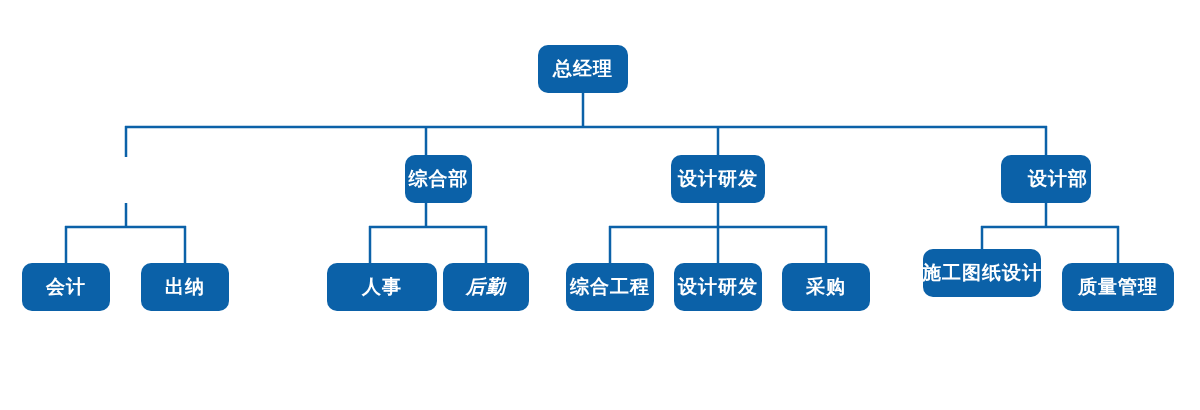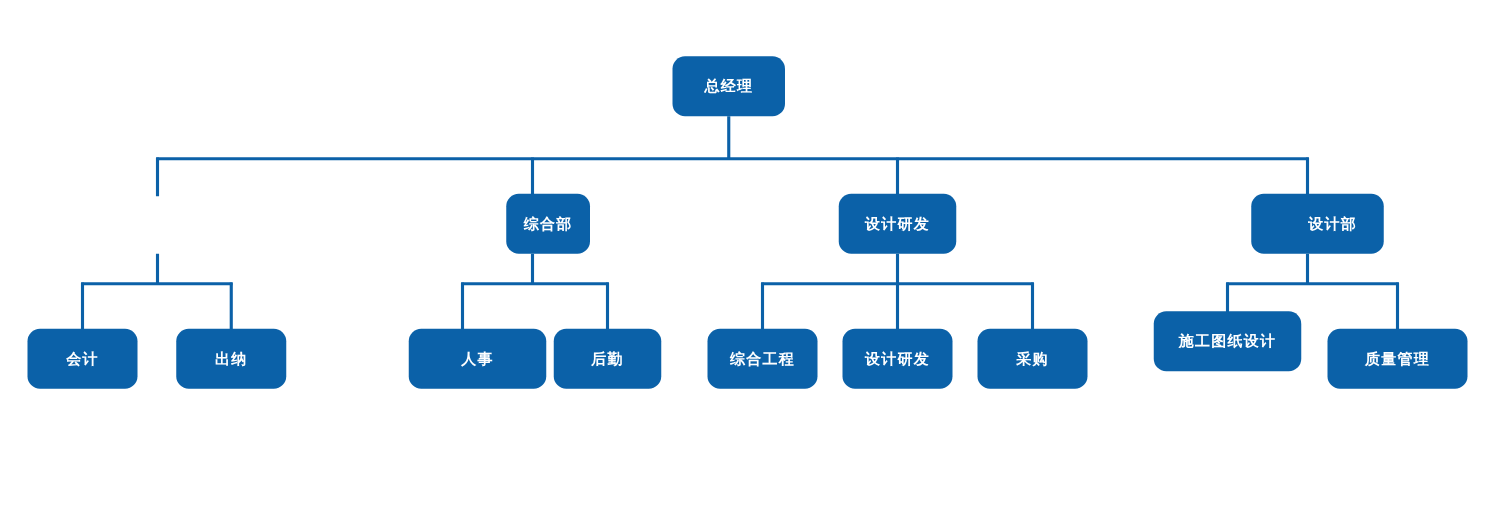--- a/index.html
+++ b/index.html
@@ -11,21 +11,21 @@
   }
   .stage { position: absolute; top: 0; left: 0; width: 1200px; height: 410px; }
   svg.connectors { position: absolute; top: 0; left: 0; }
   .conn { stroke: var(--connector, #0b61a8); stroke-width: 2.5; fill: none; }
   .node {
     position: absolute; height: 48px;
     background: var(--node-bg, #0b61a8);
     color: var(--node-text, #ffffff);
     border-radius: 10px;
     display: flex; align-items: center; justify-content: center;
-    font-size: 12px; font-weight: 700; letter-spacing: 1px;
+    font-size: 19px; font-weight: 700; letter-spacing: 1px;
     box-sizing: border-box; white-space: nowrap;
   }
 </style>
 </head>
 <body>
 
 <div class="stage">
 
   <svg class="connectors" width="1200" height="410" aria-hidden="true">
 
@@ -55,27 +55,27 @@
     <line class="conn" x1="1046" y1="203" x2="1046" y2="228"></line>
     <line class="conn" x1="981" y1="227" x2="1119" y2="227"></line>
     <line class="conn" x1="982" y1="226" x2="982" y2="265"></line>
     <line class="conn" x1="1118" y1="226" x2="1118" y2="265"></line>
   </svg>
 
   <div class="node" style="left:538px; top:45px; width:90px;">总经理</div>
 
   <div class="node" style="left:382px; top:155px; width:67px;margin-left:23px;">综合部</div>
   <div class="node" style="left:671px; top:155px; width:94px;">设计研发</div>
-  <div class="node" style="left:1001px; top:155px; width:106px;padding-left:24px;">设计部</div>
+  <div class="node" style="left:1001px; top:155px; width:90px;padding-left:24px;">设计部</div>
 
   <div class="node" style="left:22px; top:263px; width:88px;">会计</div>
   <div class="node" style="left:141px; top:263px; width:88px;">出纳</div>
 
   <div class="node" style="left:327px; top:263px; width:110px;">人事</div>
-  <div class="node" style="left:443px; top:263px; width:86px;">后勤</div>
+  <div class="node" style="left:443px; top:263px; width:86px;font-style:italic;">后勤</div>
 
   <div class="node" style="left:566px; top:263px; width:88px;">综合工程</div>
   <div class="node" style="left:674px; top:263px; width:88px;">设计研发</div>
   <div class="node" style="left:782px; top:263px; width:88px;">采购</div>
 
   <div class="node" style="left:923px; top:249px; width:118px;">施工图纸设计</div>
   <div class="node" style="left:1062px; top:263px; width:112px;">质量管理</div>
 
 </div>
 

